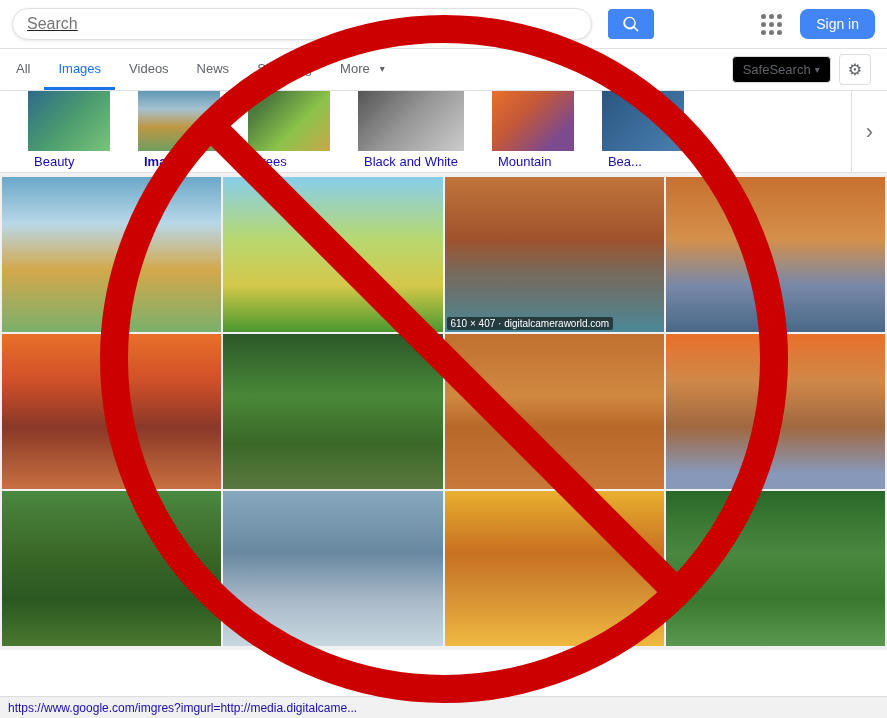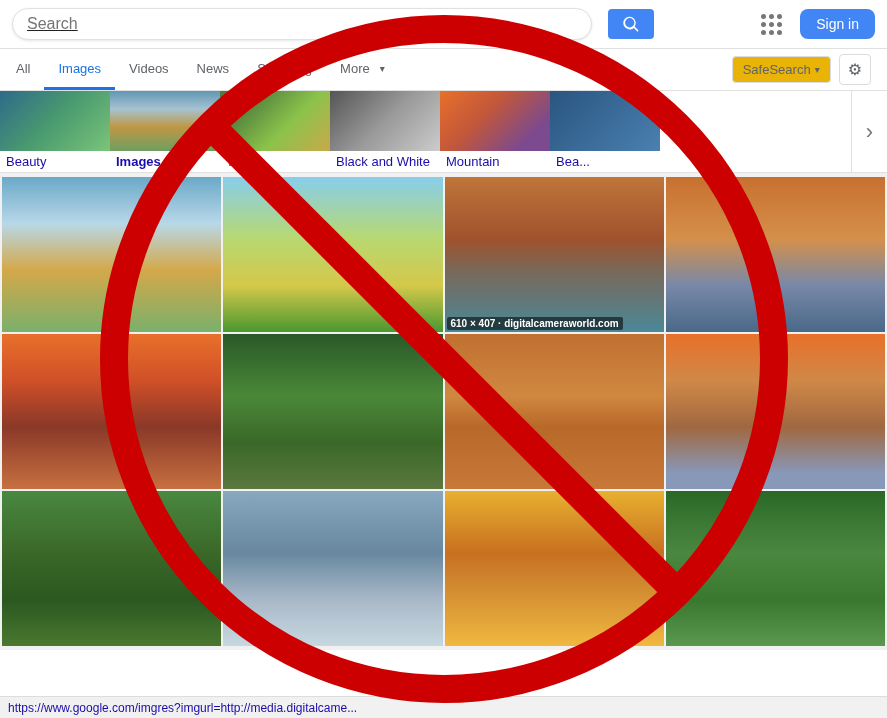--- a/index.html
+++ b/index.html
@@ -108,21 +108,21 @@
     .nav-more { display: flex; align-items: center; gap: 8px; }
     .nav-right { margin-left: auto; display: flex; align-items: center; gap: 8px; }
     #safe-search-btn {
       border: 1px solid #dadce0;
       border-radius: 4px;
       padding: 5px 10px;
       font-size: 13px;
       cursor: pointer;
       display: flex; align-items: center; gap: 4px;
       color: #5f6368;
-      background: #eab308;
+      background: #000000;
       text-align: center;
     }
     #settings-gear-btn {
       border: 1px solid #dadce0;
       border-radius: 4px;
       padding: 5px 8px;
       cursor: pointer;
       background: #fff;
       display: flex; align-items: center;
     }
@@ -137,20 +137,21 @@
       height: 82px;
     }
     .cat-item {
       display: flex;
       flex-direction: column;
       cursor: pointer;
       min-width: 110px;
       position: relative;
       overflow: hidden;
       flex-shrink: 0;
+      padding-left: 28px;
     }
     .cat-img {
       width: 100%;
       height: 60px;
       object-fit: cover;
       display: block;
     }
     .cat-label {
       font-size: 13px;
       padding: 3px 6px;
@@ -185,21 +186,20 @@
       gap: 2px;
       width: 100%;
     }
     .grid-img {
       flex: 1;
       background-size: cover;
       background-position: center;
       cursor: pointer;
       position: relative;
       min-height: 155px;
-      font-weight: bold;
     }
     .img-overlay {
       position: absolute;
       bottom: 2px;
       left: 2px;
       background: rgba(0,0,0,0.55);
       color: #fff;
       font-size: 10px;
       padding: 1px 4px;
       border-radius: 2px;

